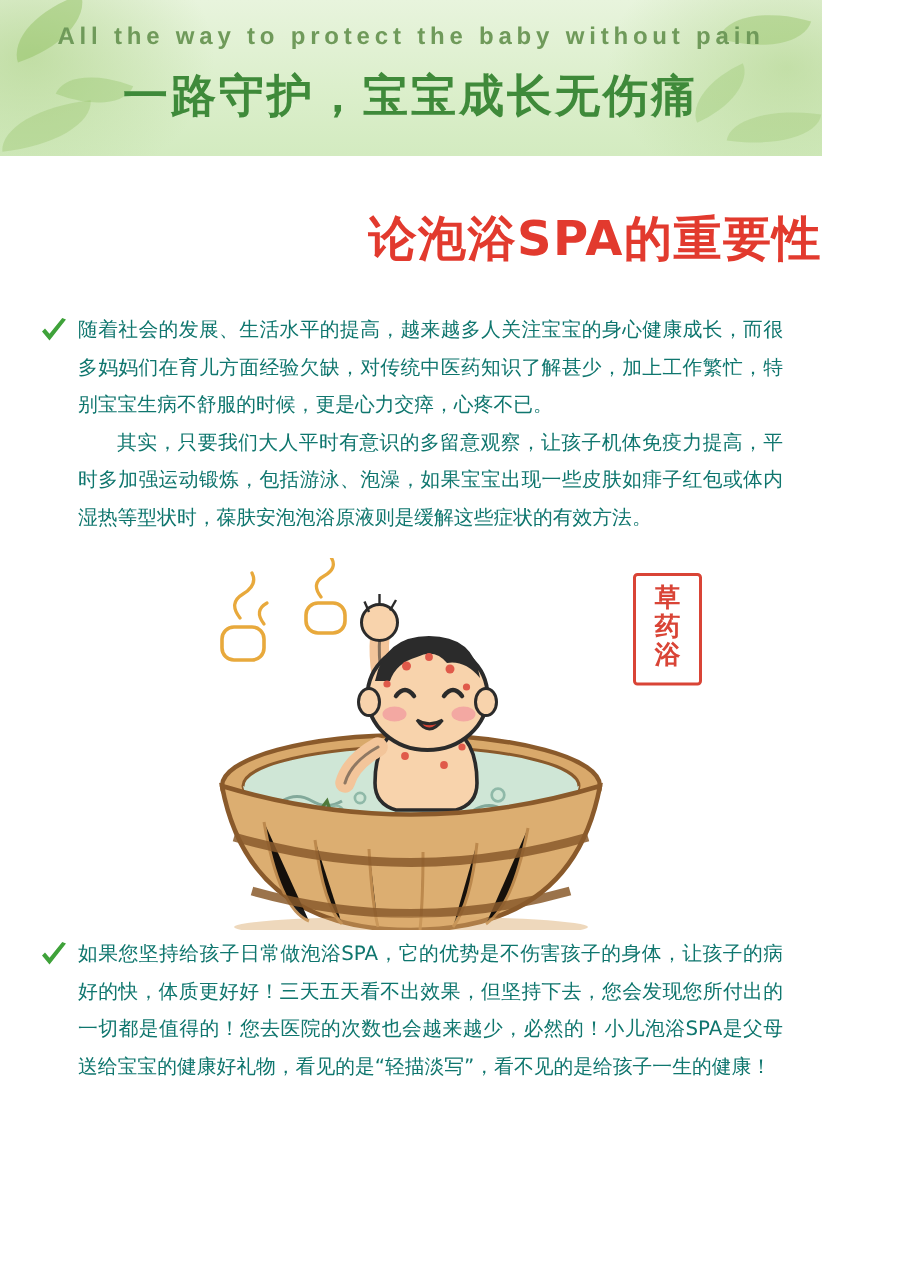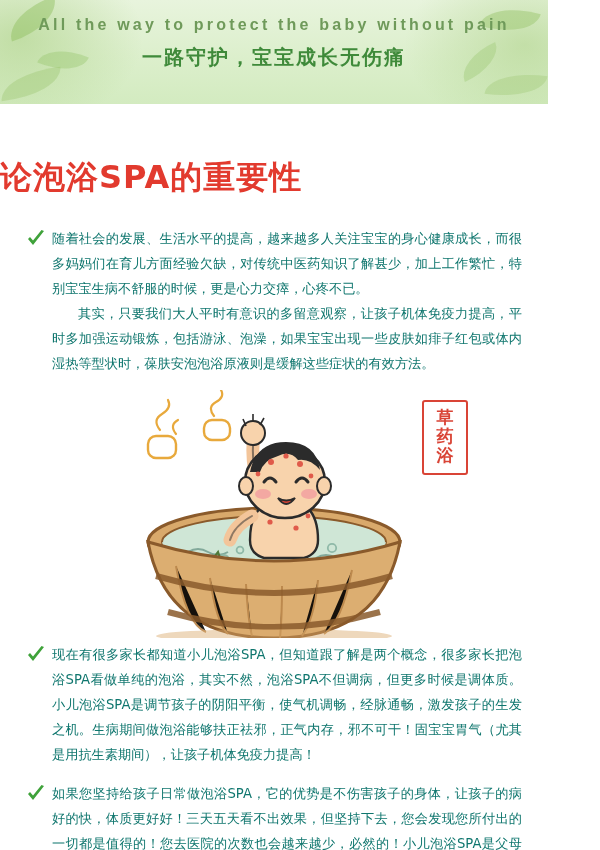--- a/index.html
+++ b/index.html
@@ -69,31 +69,31 @@
   }
   .banner-en {
     font-size: 16px;
     letter-spacing: 3.2px;
     color: #6f9a5a;
     font-weight: bold;
     font-family: "Liberation Sans", sans-serif;
   }
   .banner-cn {
     margin-top: 10px;
-    font-size: 20px;
+    font-size: 30px;
     font-weight: bold;
     letter-spacing: 2px;
     color: #3f8a3a;
     font-family: "DejaVu Sans", sans-serif;
   }
 
   
   .title {
-    margin-top: 52px;
-    text-align: left;
+    margin-top: 34px;
+    text-align: right;
     font-size: 32px;
     font-weight: bold;
     color: #e23a2e;
     letter-spacing: 1px;
     font-family: "DejaVu Sans", sans-serif;
   }
 
   
   .content {
     padding: 0 26px;
@@ -295,30 +295,20 @@
         <ellipse cx="210" cy="246" rx="118" ry="7" fill="#d9a96b" opacity="0.45"></ellipse>
       </svg>
 
       <div class="stamp">
         <span>草</span>
         <span>药</span>
         <span>浴</span>
       </div>
     </div>
 
-    <div class="block">
-      <span class="check">
-        <svg viewBox="0 0 20 20" width="20" height="20">
-          <path d="M2 10 L7 16 L18 2 L15.5 1 L7 11.5 L4 8 Z" fill="#3fa23a"></path>
-        </svg>
-      </span>
-      <div class="para-group">
-        <p class="para">现在有很多家长都知道小儿泡浴SPA，但知道跟了解是两个概念，很多家长把泡浴SPA看做单纯的泡浴，其实不然，泡浴SPA不但调病，但更多时候是调体质。小儿泡浴SPA是调节孩子的阴阳平衡，使气机调畅，经脉通畅，激发孩子的生发之机。生病期间做泡浴能够扶正祛邪，正气内存，邪不可干！固宝宝胃气（尤其是用抗生素期间），让孩子机体免疫力提高！</p>
-      </div>
-    </div>
 
     <div class="block">
       <span class="check">
         <svg viewBox="0 0 20 20" width="20" height="20">
           <path d="M2 10 L7 16 L18 2 L15.5 1 L7 11.5 L4 8 Z" fill="#3fa23a"></path>
         </svg>
       </span>
       <div class="para-group">
         <p class="para">如果您坚持给孩子日常做泡浴SPA，它的优势是不伤害孩子的身体，让孩子的病好的快，体质更好好！三天五天看不出效果，但坚持下去，您会发现您所付出的一切都是值得的！您去医院的次数也会越来越少，必然的！小儿泡浴SPA是父母送给宝宝的健康好礼物，看见的是“轻描淡写”，看不见的是给孩子一生的健康！</p>
       </div>

